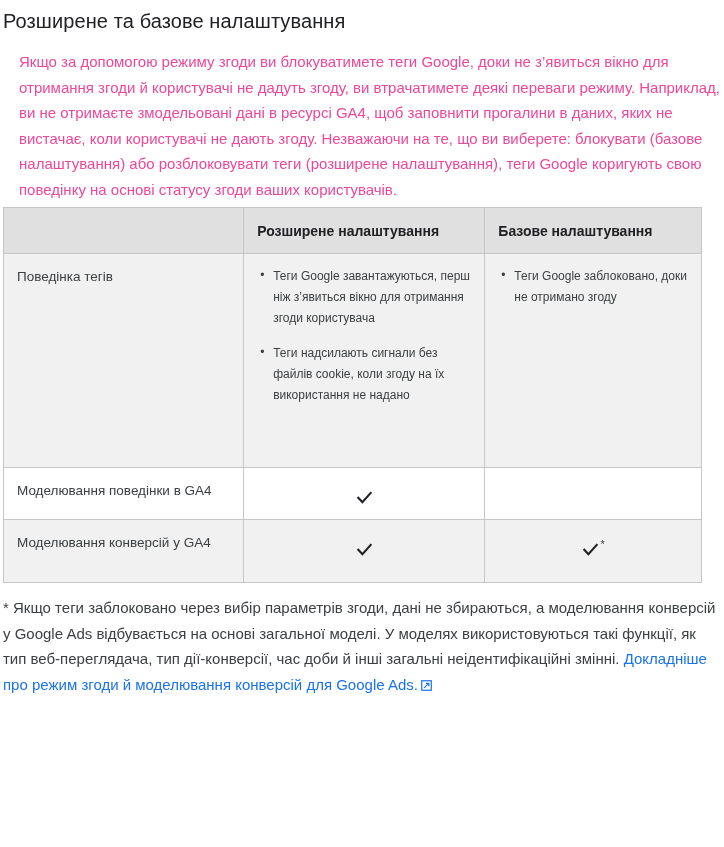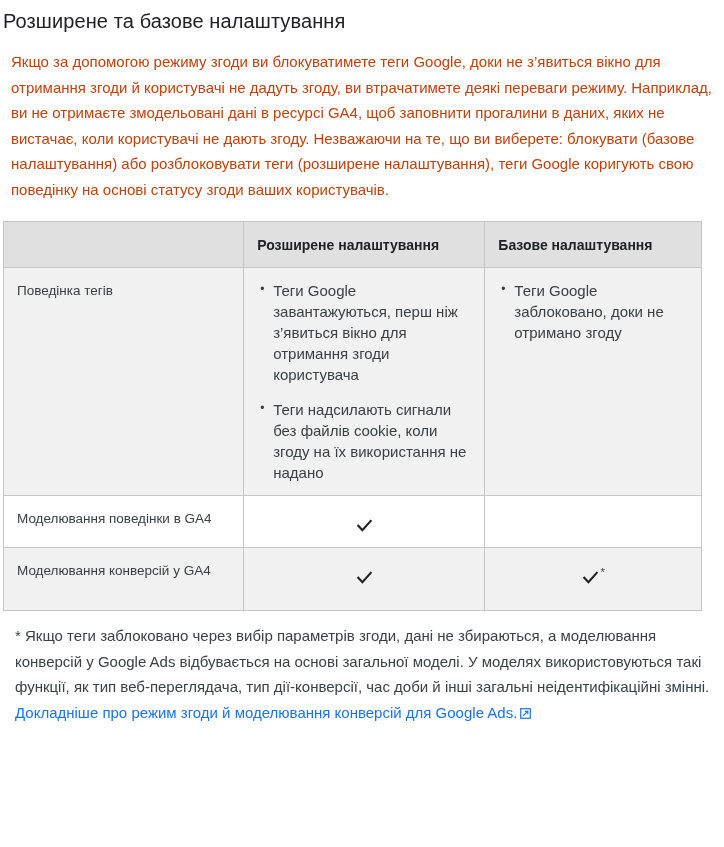--- a/index.html
+++ b/index.html
@@ -23,32 +23,32 @@
     font-size: 20px;
     line-height: 26px;
     font-weight: 400;
     color: #202124;
     margin: 8px 0 0 0;
     letter-spacing: 0.1px;
   }
   .body-text {
     font-size: 15px;
     line-height: 25.5px;
-    color: #c2410c;
-    margin: 15px 0 0 8px;
+    color: #ec4899;
+    margin: 15px 0 0 16px;
   }
   .body-text.tight {
     margin-top: 19px;
   }
 
   
   .cmp-table {
     width: 699px;
     border-collapse: collapse;
-    margin-top: 19px;
+    margin-top: 5px;
     border: 1px solid #c6c6c6;
     table-layout: fixed;
   }
   .cmp-table th,
   .cmp-table td {
     border: 1px solid #c6c6c6;
     vertical-align: top;
     text-align: left;
     font-weight: 400;
     padding: 12px 13px 12px 13px;
@@ -84,21 +84,21 @@
 
   ul.cell-list {
     margin: 0;
     padding: 0 0 0 16px;
     list-style: none;
   }
   ul.cell-list li {
     position: relative;
     margin: 0 0 14px 0;
     padding-left: 0;
-    font-size: 15px;
+    font-size: 12px;
     line-height: 21px;
     color: #3c4043;
   }
   ul.cell-list li:last-child { margin-bottom: 0; }
   ul.cell-list li::before {
     content: "\2022";
     position: absolute;
     left: -13px;
     top: -1px;
     font-size: 12px;
@@ -132,21 +132,21 @@
   .row-tagbehavior td { height: 214px; }
   .row-ga4beh td      { height: 50px; }
   .row-ga4conv td     { height: 63px; }
   .row-ads td         { height: 63px; }
 
   
   .footnote {
     font-size: 15px;
     line-height: 25.5px;
     color: #3c4043;
-    margin: 12px 0 0 12px;
+    margin: 12px 0 0 0;
   }
   .footnote a {
     color: #1a73e8;
     text-decoration: none;
   }
   .ext-icon {
     display: inline-block;
     width: 11px;
     height: 11px;
     margin-left: 3px;

